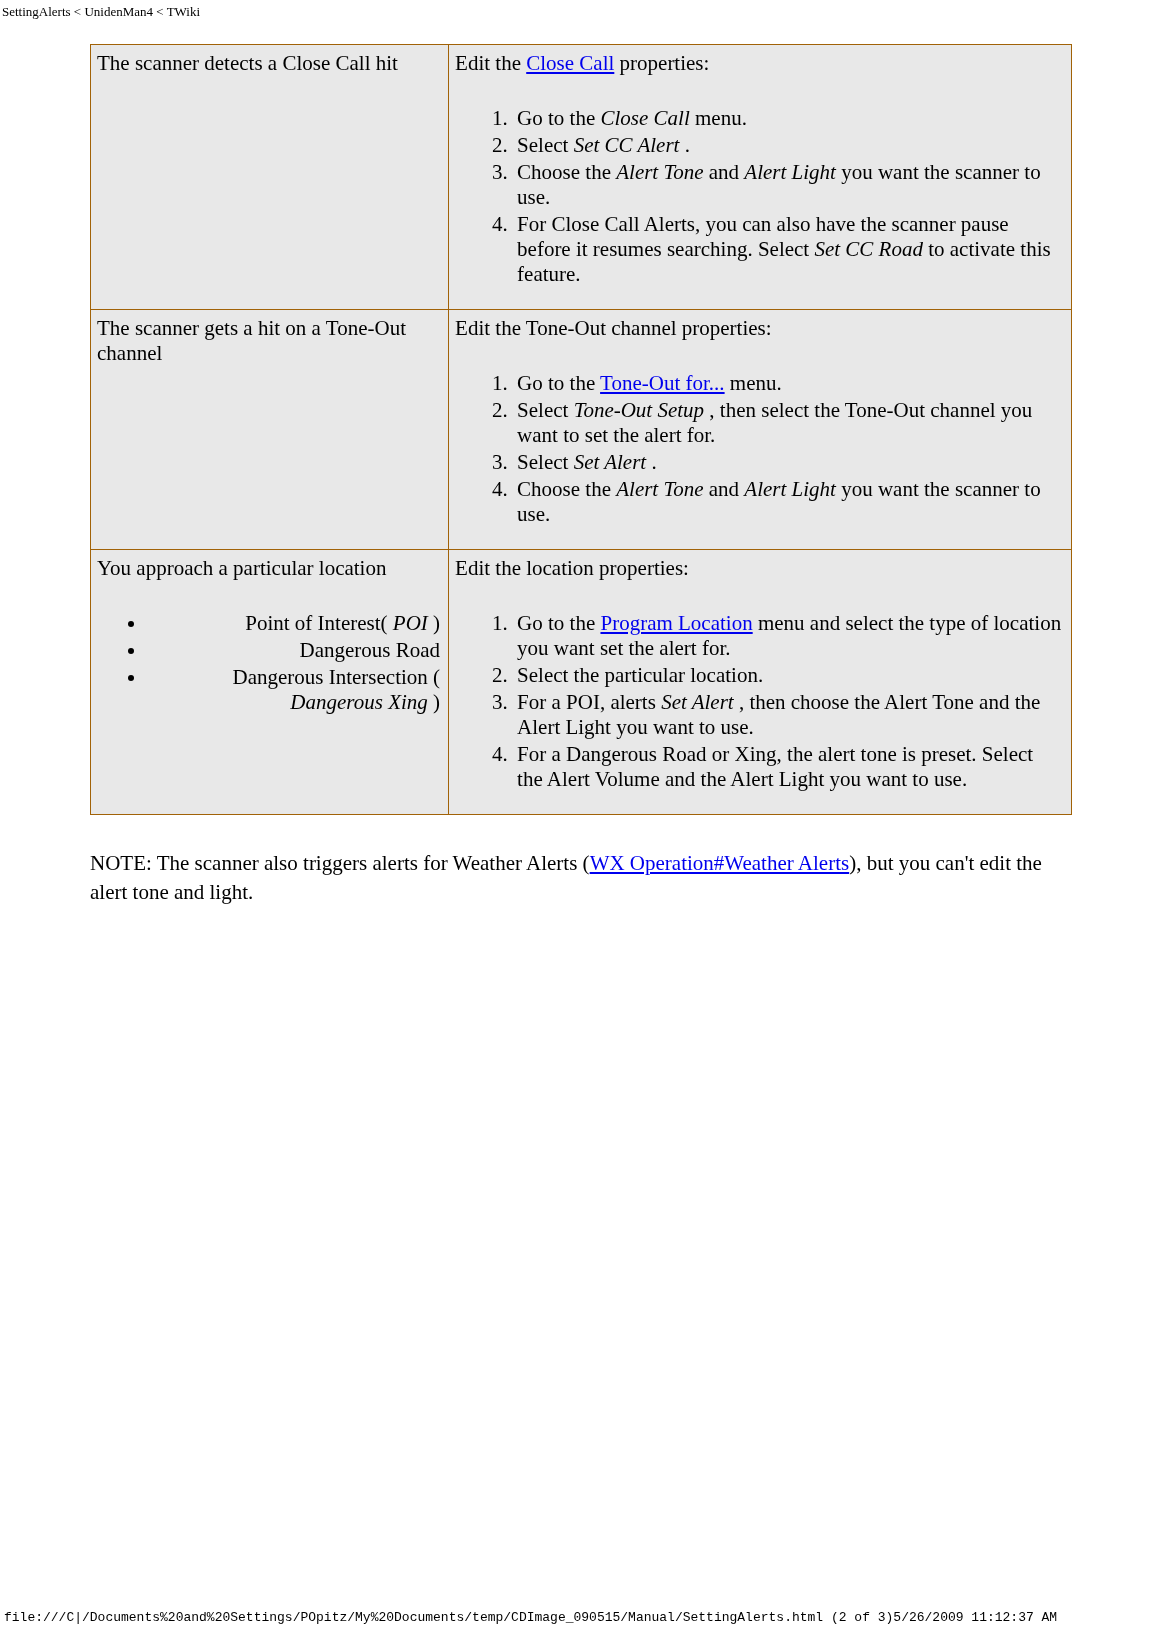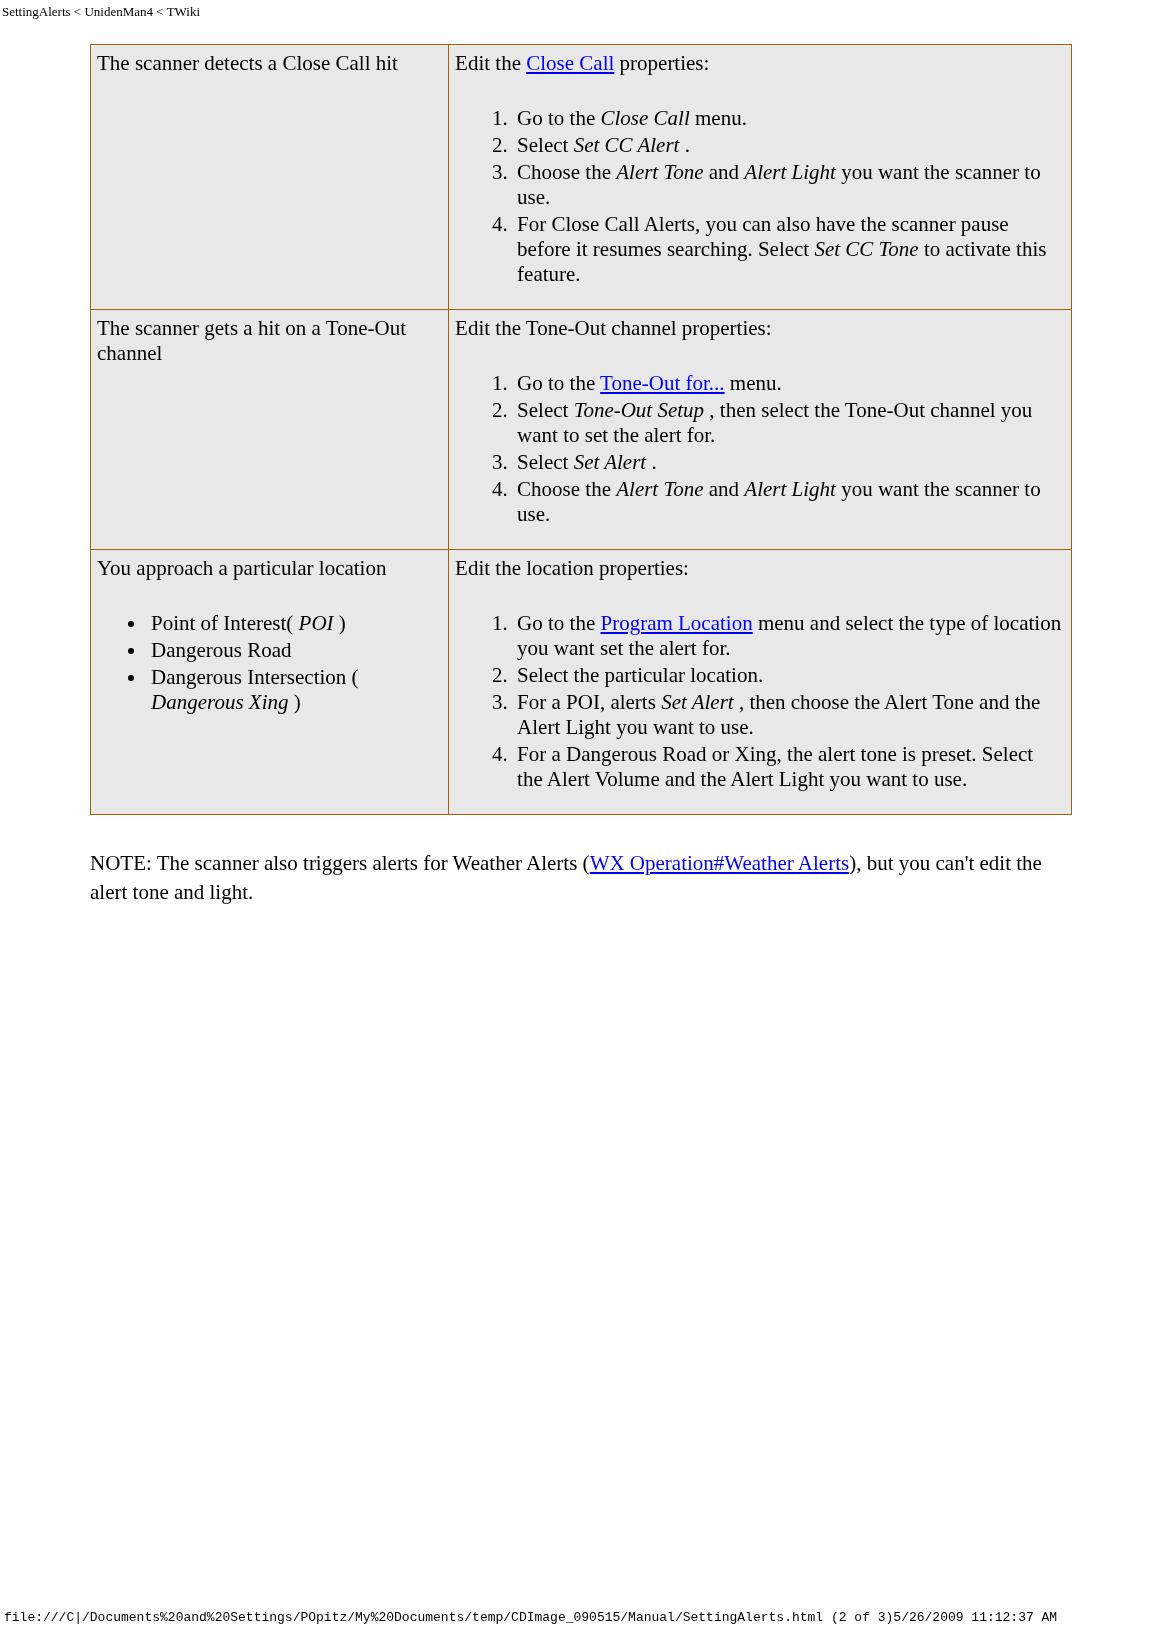--- a/index.html
+++ b/index.html
@@ -42,20 +42,21 @@
     margin-bottom: 2px;
   }
   ul {
     margin: 30px 0 0 0;
     padding-left: 50px;
     list-style-type: disc;
   }
   ul li {
     padding-left: 4px;
     margin-bottom: 2px;
+    text-align: right;
   }
   a {
     color: #0000ee;
     text-decoration: underline;
   }
   .italic {
     font-style: italic;
   }
   .note {
     margin-top: 34px;
@@ -85,21 +86,21 @@
         <tr>
     <td class="left-col">
       <span>The scanner detects a Close Call hit</span>
     </td>
     <td class="right-col">
       <span>Edit the </span><a href="#">Close Call</a><span> properties:</span>
       <ol>
         <li><span>Go to the </span><span class="italic">Close Call</span><span> menu.</span></li>
         <li><span>Select </span><span class="italic">Set CC Alert</span><span> .</span></li>
         <li><span>Choose the </span><span class="italic">Alert Tone</span><span> and </span><span class="italic">Alert Light</span><span> you want the scanner to use.</span></li>
-        <li><span>For Close Call Alerts, you can also have the scanner pause before it resumes searching. Select </span><span class="italic">Set CC Tone</span><span> to activate this feature.</span></li>
+        <li><span>For Close Call Alerts, you can also have the scanner pause before it resumes searching. Select </span><span class="italic">Set CC Road</span><span> to activate this feature.</span></li>
       </ol>
     </td>
   </tr>
 
   <tr>
     <td class="left-col">
       <span>The scanner gets a hit on a Tone-Out channel</span>
     </td>
     <td class="right-col">
       <span>Edit the Tone-Out channel properties:</span>

